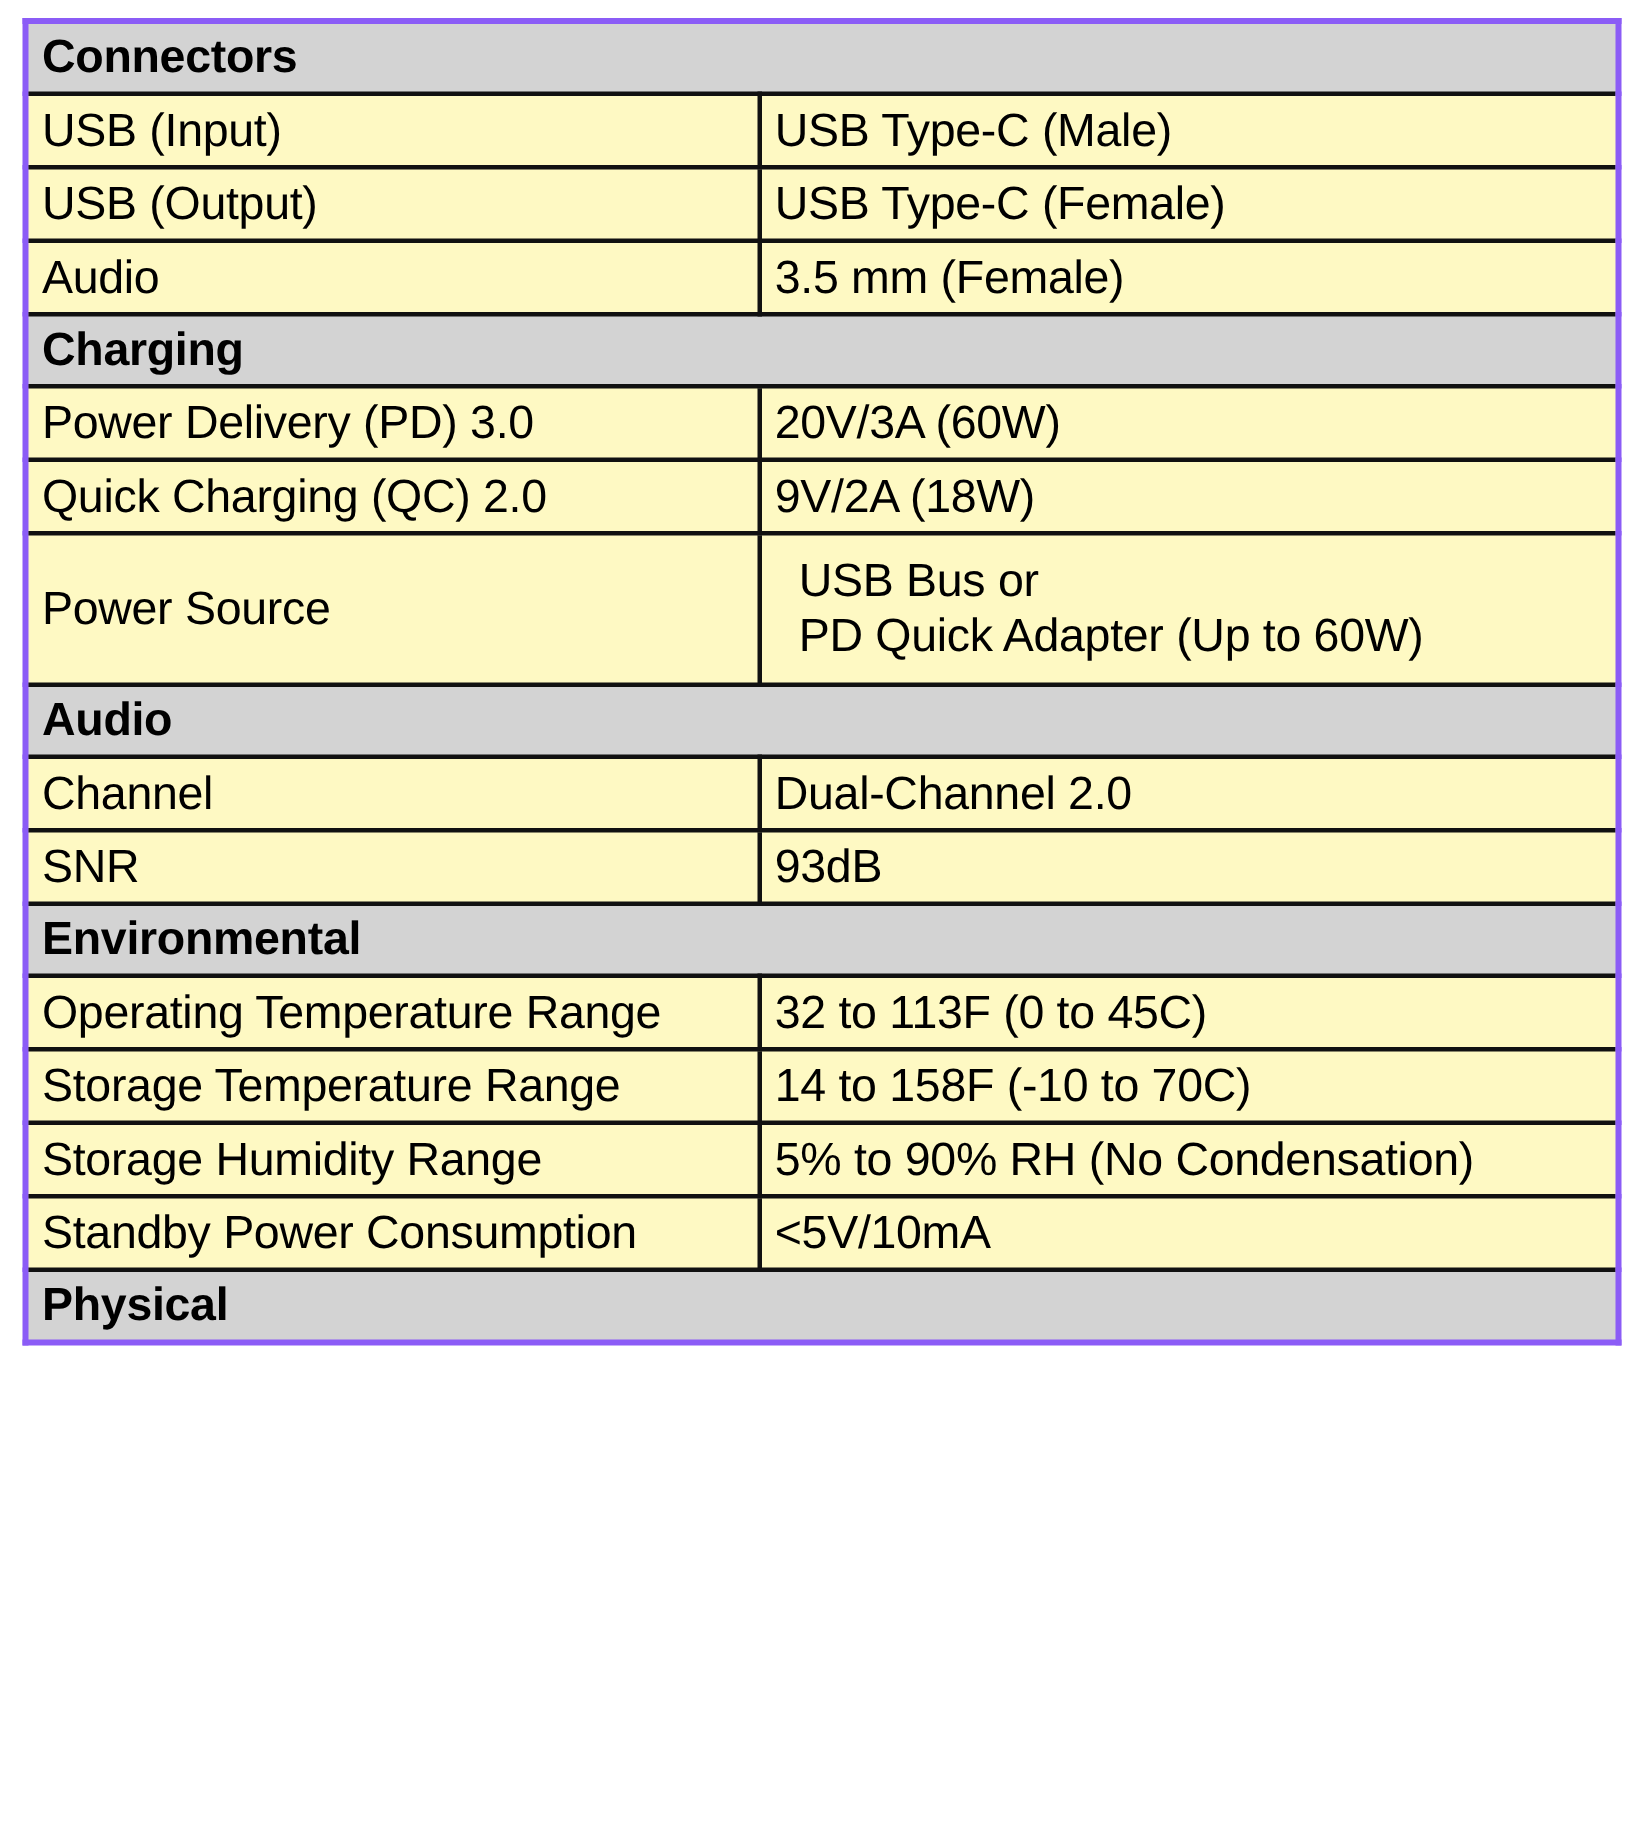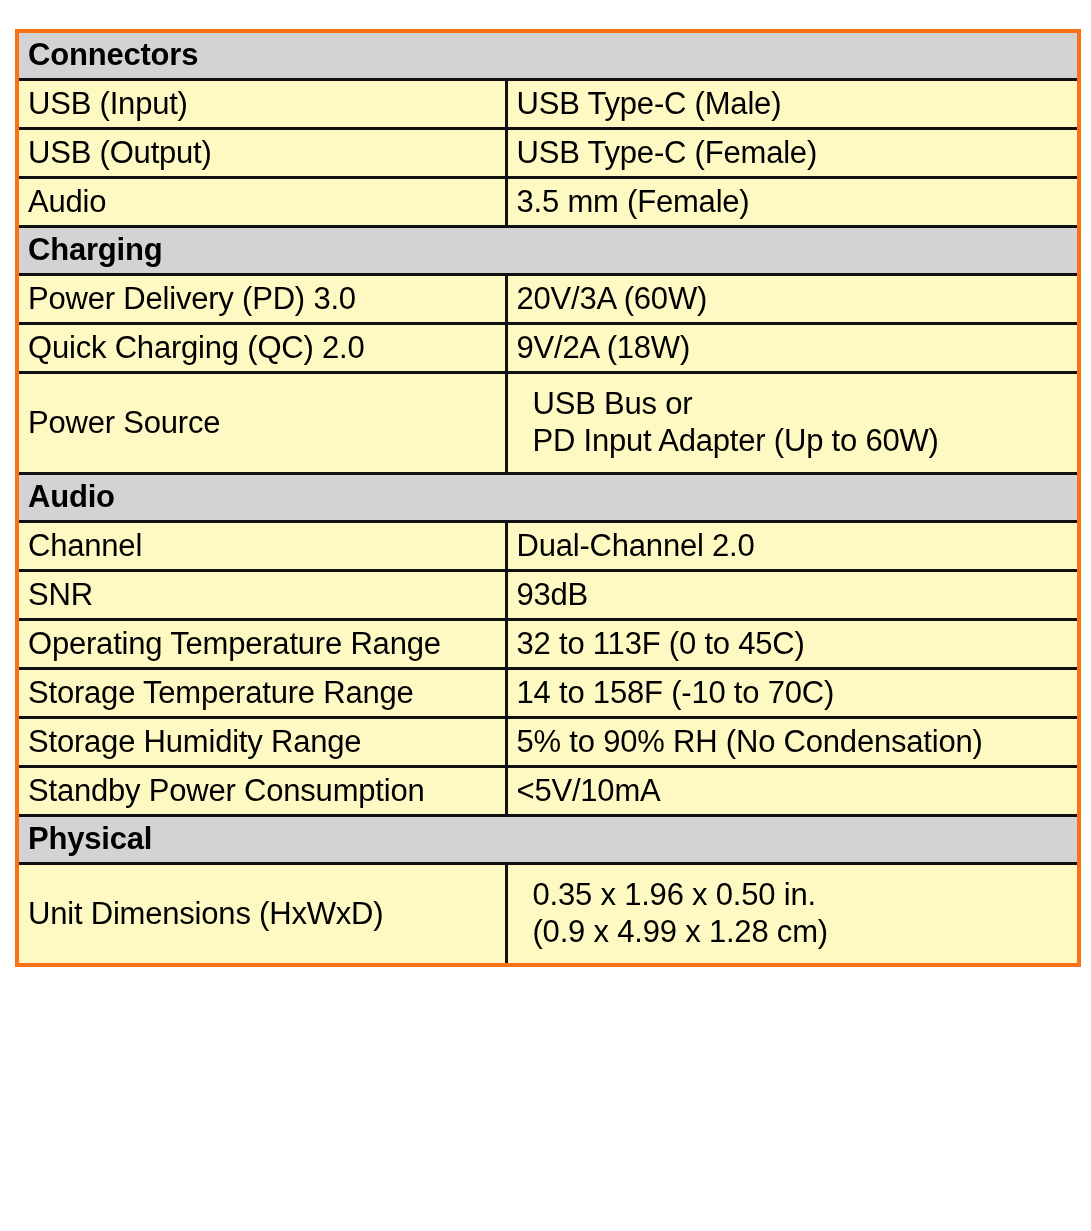--- a/index.html
+++ b/index.html
@@ -10,25 +10,25 @@
   body {
     width: 1091px;
     height: 1231px;
     font-family: "Liberation Sans", sans-serif;
     color: #000000;
     overflow: hidden;
   }
   #spec-table {
     position: absolute;
     left: 15px;
-    top: 29px;
+    top: 12px;
     width: 1062px;
     border-collapse: collapse;
     table-layout: fixed;
-    border: 4px solid #f97316;
+    border: 4px solid #8b5cf6;
   }
   #spec-table col.col-label { width: 489px; }
   #spec-table col.col-value { width: 573px; }
 
   #spec-table td {
     border: 3px solid #111111;
     padding: 0 9px;
     vertical-align: middle;
     line-height: 1.18;
     font-size: 31px;
@@ -91,36 +91,39 @@
       <td>20V/3A (60W)</td>
     </tr>
     <tr class="data-row">
       <td>Quick Charging (QC) 2.0</td>
       <td>9V/2A (18W)</td>
     </tr>
     <tr class="data-row">
       <td class="multiline">Power Source</td>
       <td class="multiline">
         <span class="line2">USB Bus or</span>
-        <span class="line2">PD Input Adapter (Up to 60W)</span>
+        <span class="line2">PD Quick Adapter (Up to 60W)</span>
       </td>
     </tr>
 
     <tr class="section-row">
       <td class="section-cell" colspan="2">Audio</td>
     </tr>
     <tr class="data-row">
       <td>Channel</td>
       <td>Dual-Channel 2.0</td>
     </tr>
     <tr class="data-row">
       <td>SNR</td>
       <td>93dB</td>
     </tr>
 
+    <tr class="section-row">
+      <td class="section-cell" colspan="2">Environmental</td>
+    </tr>
     <tr class="data-row">
       <td>Operating Temperature Range</td>
       <td>32 to 113F (0 to 45C)</td>
     </tr>
     <tr class="data-row">
       <td>Storage Temperature Range</td>
       <td>14 to 158F (-10 to 70C)</td>
     </tr>
     <tr class="data-row">
       <td>Storage Humidity Range</td>
@@ -128,22 +131,15 @@
     </tr>
 
     <tr class="data-row">
       <td>Standby Power Consumption</td>
       <td>&lt;5V/10mA</td>
     </tr>
 
     <tr class="section-row">
       <td class="section-cell" colspan="2">Physical</td>
     </tr>
-    <tr class="data-row">
-      <td class="multiline">Unit Dimensions (HxWxD)</td>
-      <td class="multiline">
-        <span class="line2">0.35 x 1.96 x 0.50 in.</span>
-        <span class="line2">(0.9 x 4.99 x 1.28 cm)</span>
-      </td>
-    </tr>
 
   </tbody>
 </table>
 
 </body></html>

